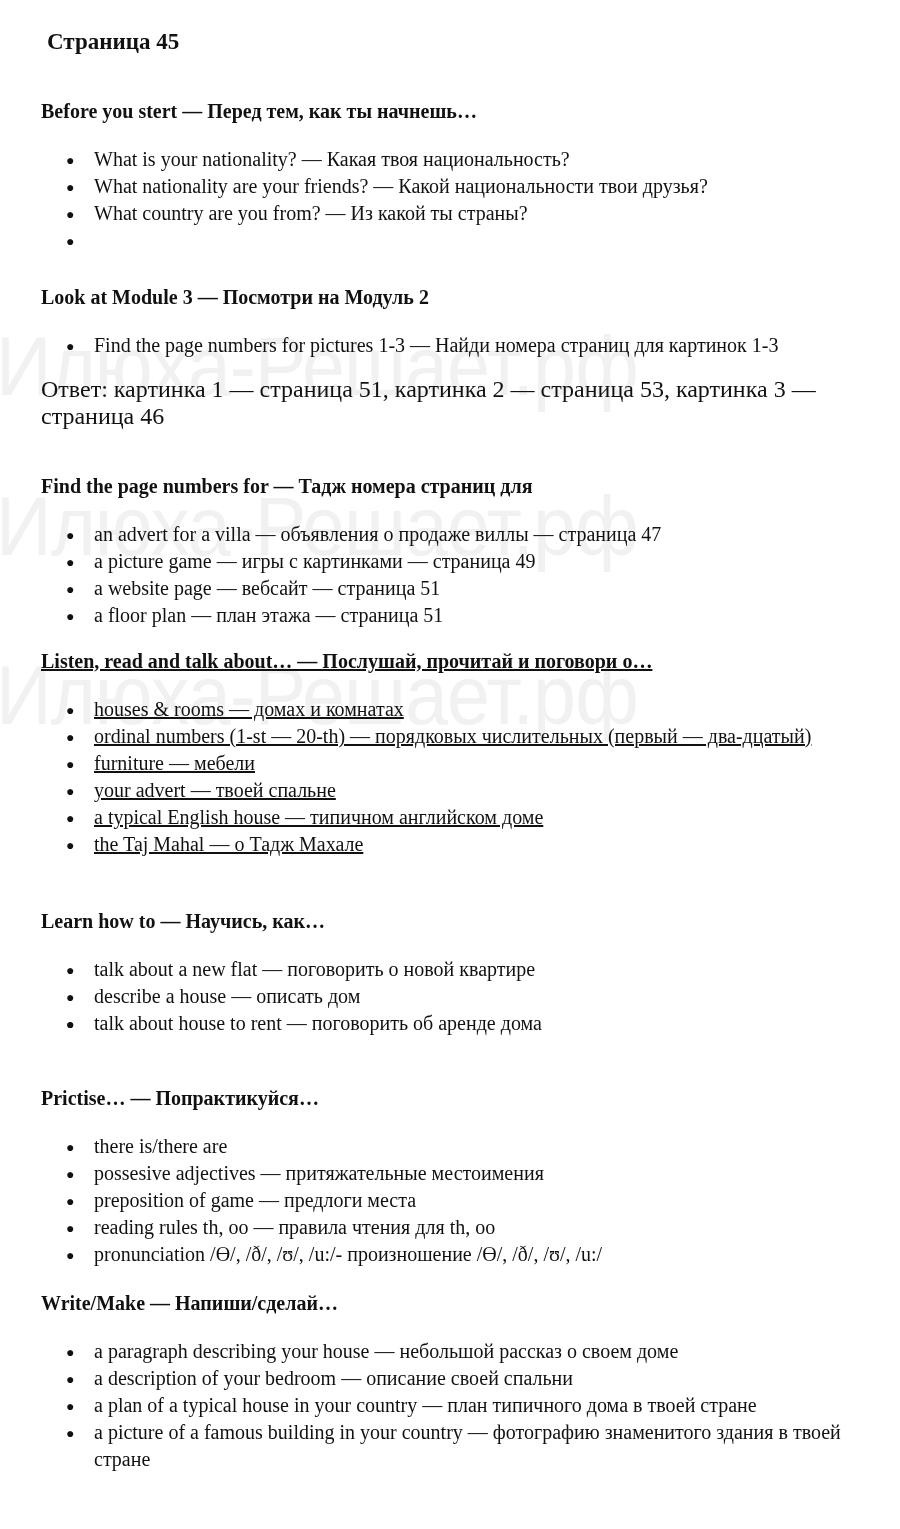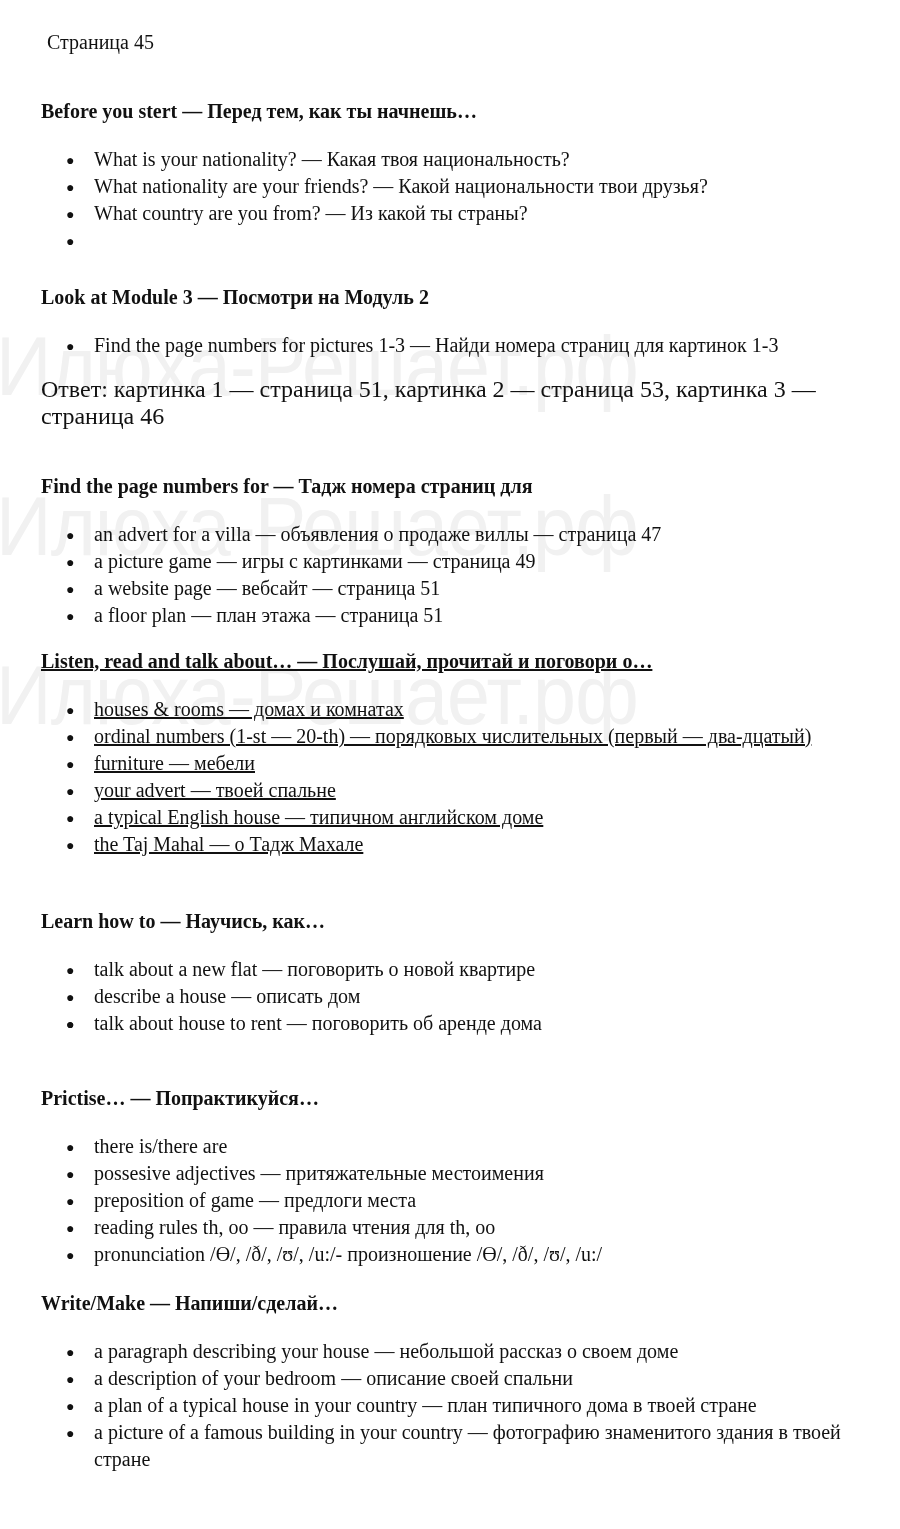--- a/index.html
+++ b/index.html
@@ -33,22 +33,22 @@
     .wm3 { top: 647px; }
     .content {
       position: relative;
       z-index: 1;
     }
     .page-title {
       position: absolute;
       left: 47px;
       top: 29px;
       margin: 0;
-      font-size: 20px;
-      font-weight: normal;
+      font-size: 23px;
+      font-weight: bold;
       line-height: 26px;
     }
     .section {
       position: absolute;
       left: 41px;
       width: 840px;
     }
     .section-heading {
       margin: 0;
       font-size: 20px;

